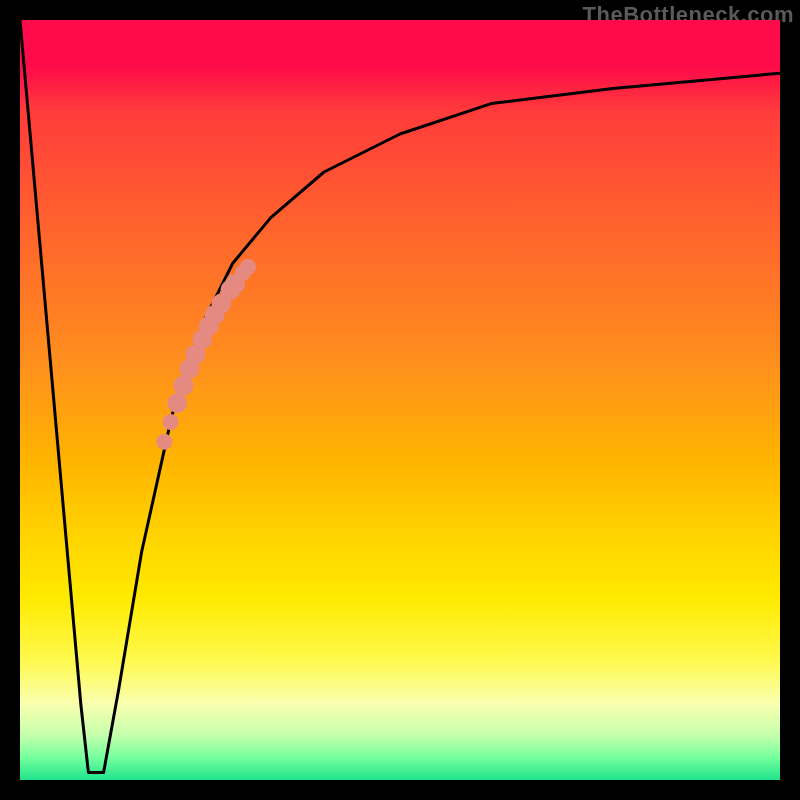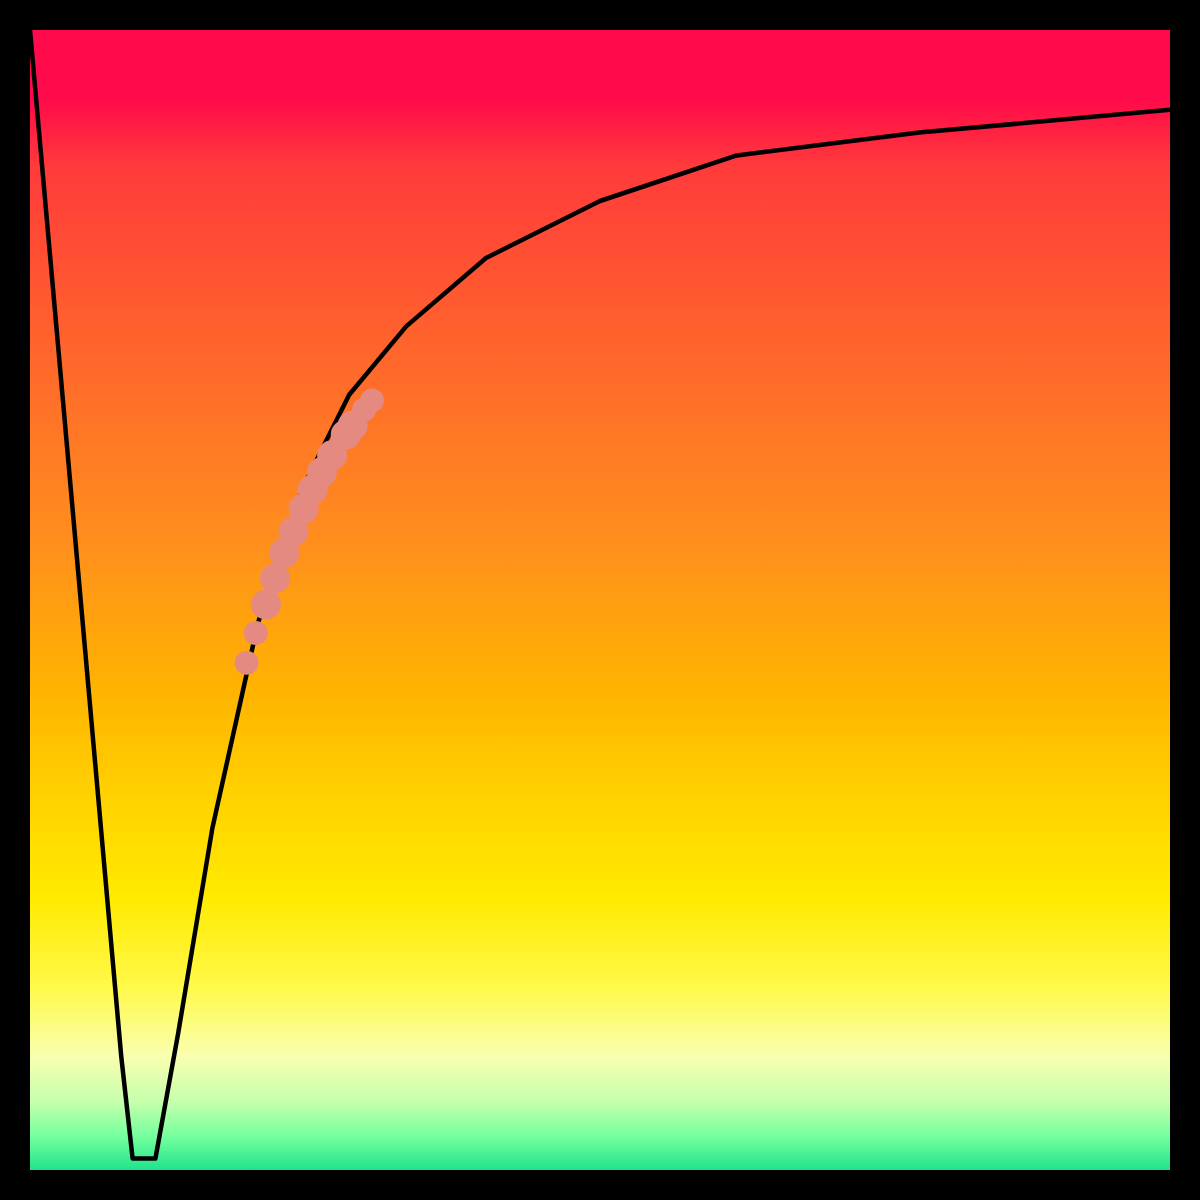--- a/index.html
+++ b/index.html
@@ -54,20 +54,21 @@
     top: 0;
     width: 760px;
     height: 760px;
   }
 </style>
 </head>
 <body>
 
 <div class="frame">
 
+  <span class="watermark">TheBottleneck.com</span>
 
   <div class="plot-area">
     <svg class="curve" viewBox="0 0 760 760" preserveAspectRatio="none">
       <path id="curve-path" fill="none" stroke="#000000" stroke-width="3" stroke-linejoin="round" d="M0.0 0.0 L30.4 342.0 L60.8 684.0 L68.4 752.4 L76.0 752.4 L83.6 752.4 L98.8 668.8 L121.6 532.0 L152.0 395.2 L182.4 304.0 L212.8 243.2 L250.8 197.6 L304.0 152.0 L380.0 114.0 L471.2 83.6 L592.8 68.4 L760.0 53.2 "></path>
       <g id="points-group">
           <circle cx="144.4" cy="421.8" r="8" fill="#e48a80"></circle>
           <circle cx="150.5" cy="402.0" r="8" fill="#e48a80"></circle>
           <circle cx="157.3" cy="383.0" r="10" fill="#e48a80"></circle>
           <circle cx="163.4" cy="365.6" r="10" fill="#e48a80"></circle>
           <circle cx="169.5" cy="348.8" r="10" fill="#e48a80"></circle>

